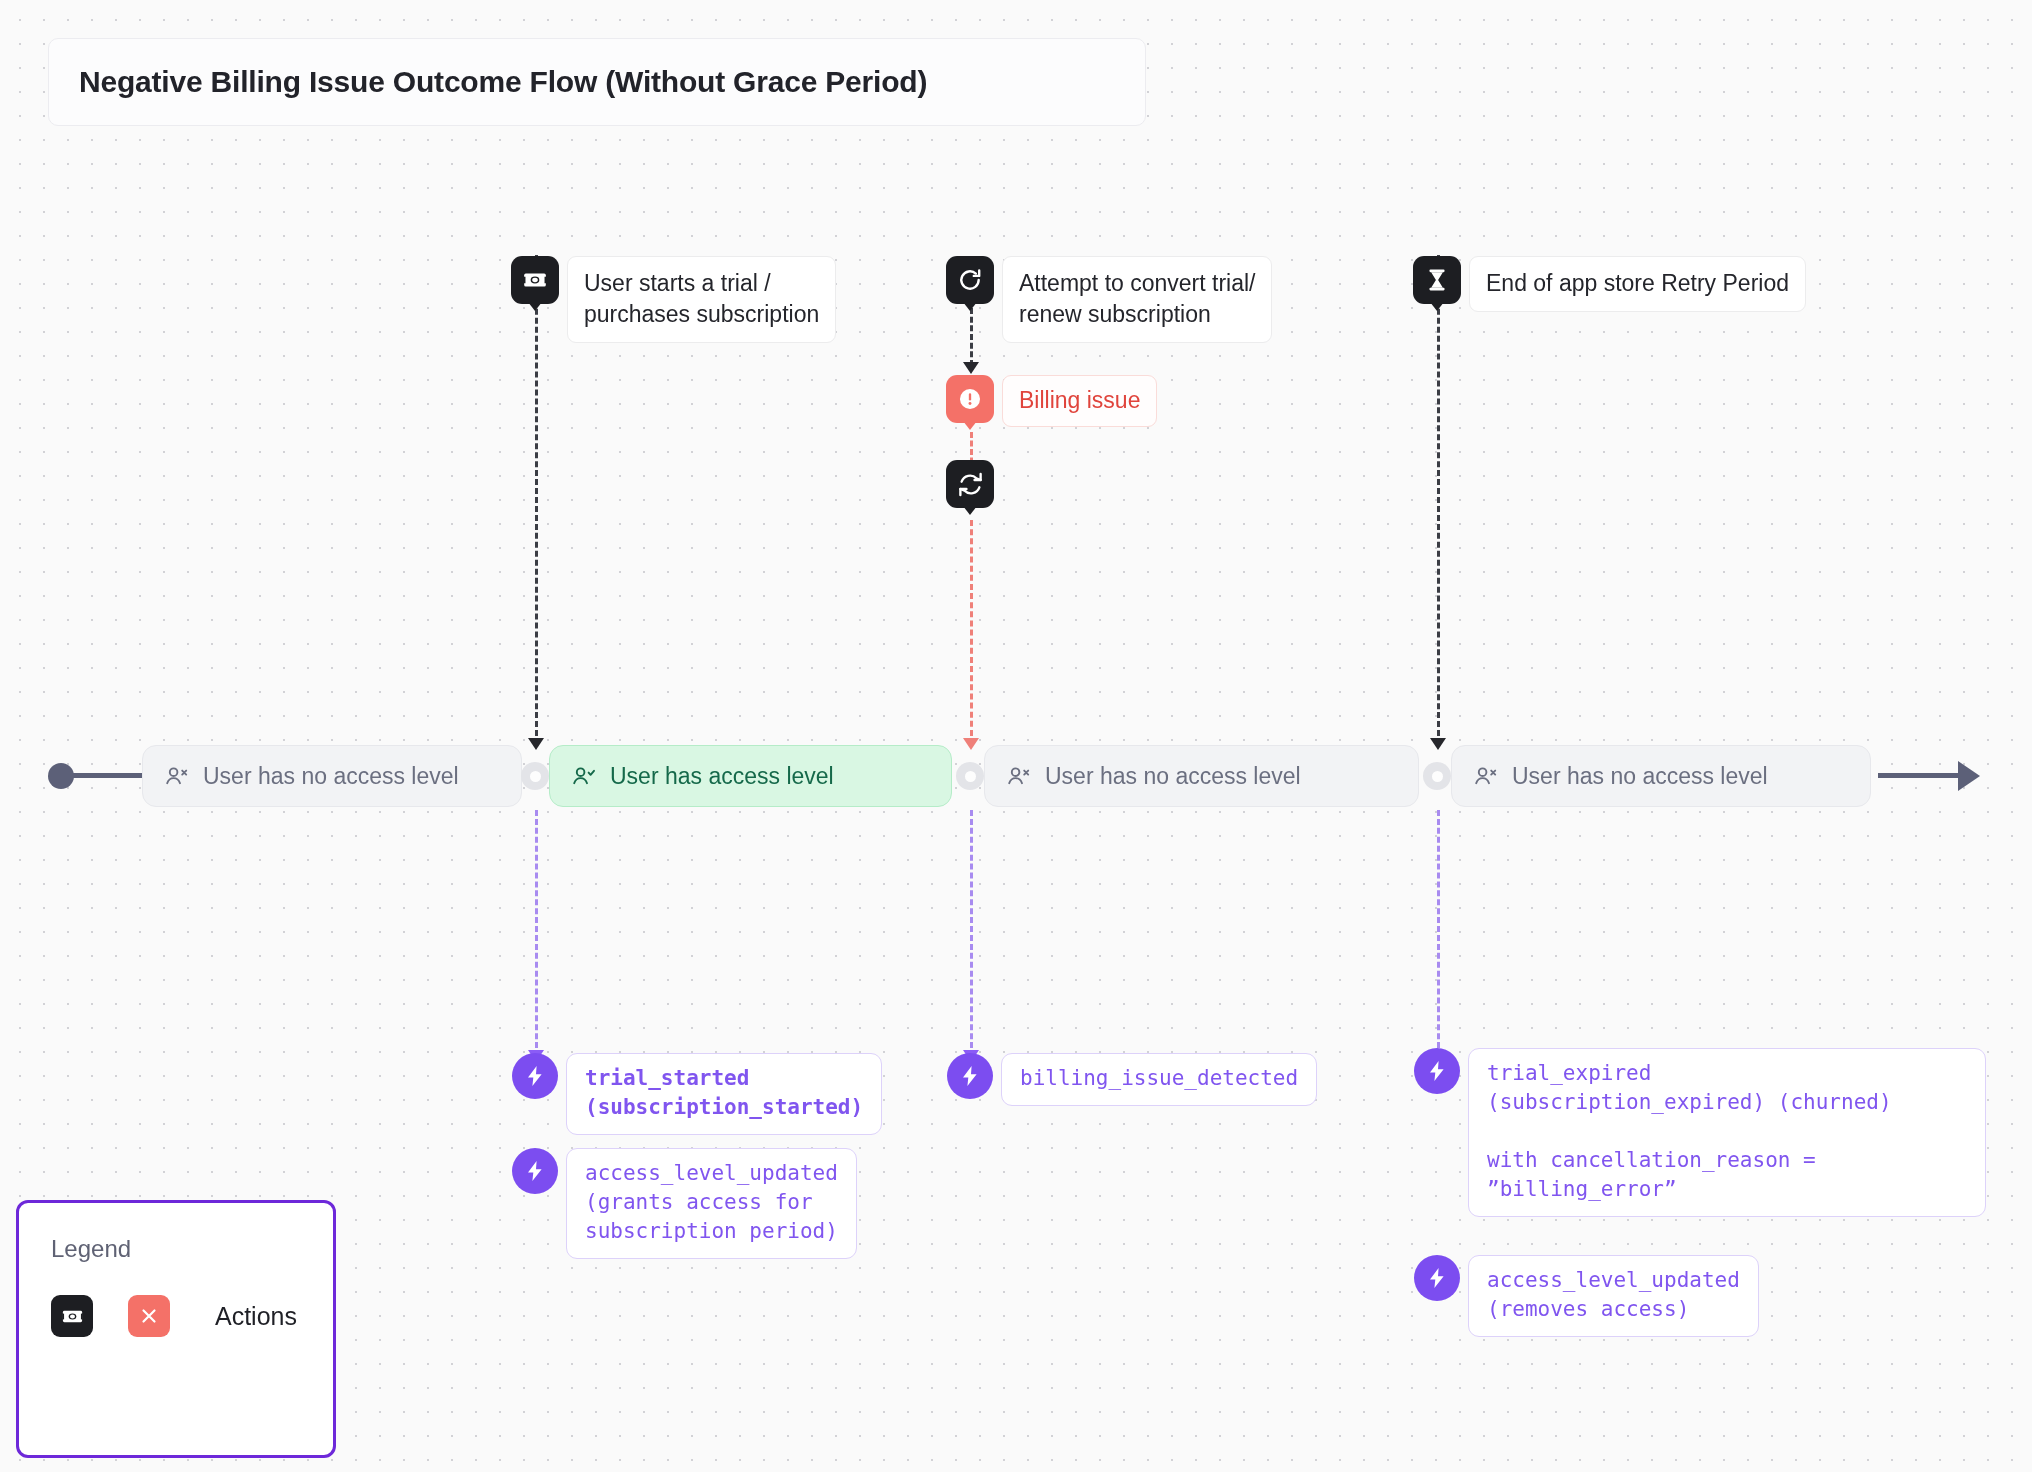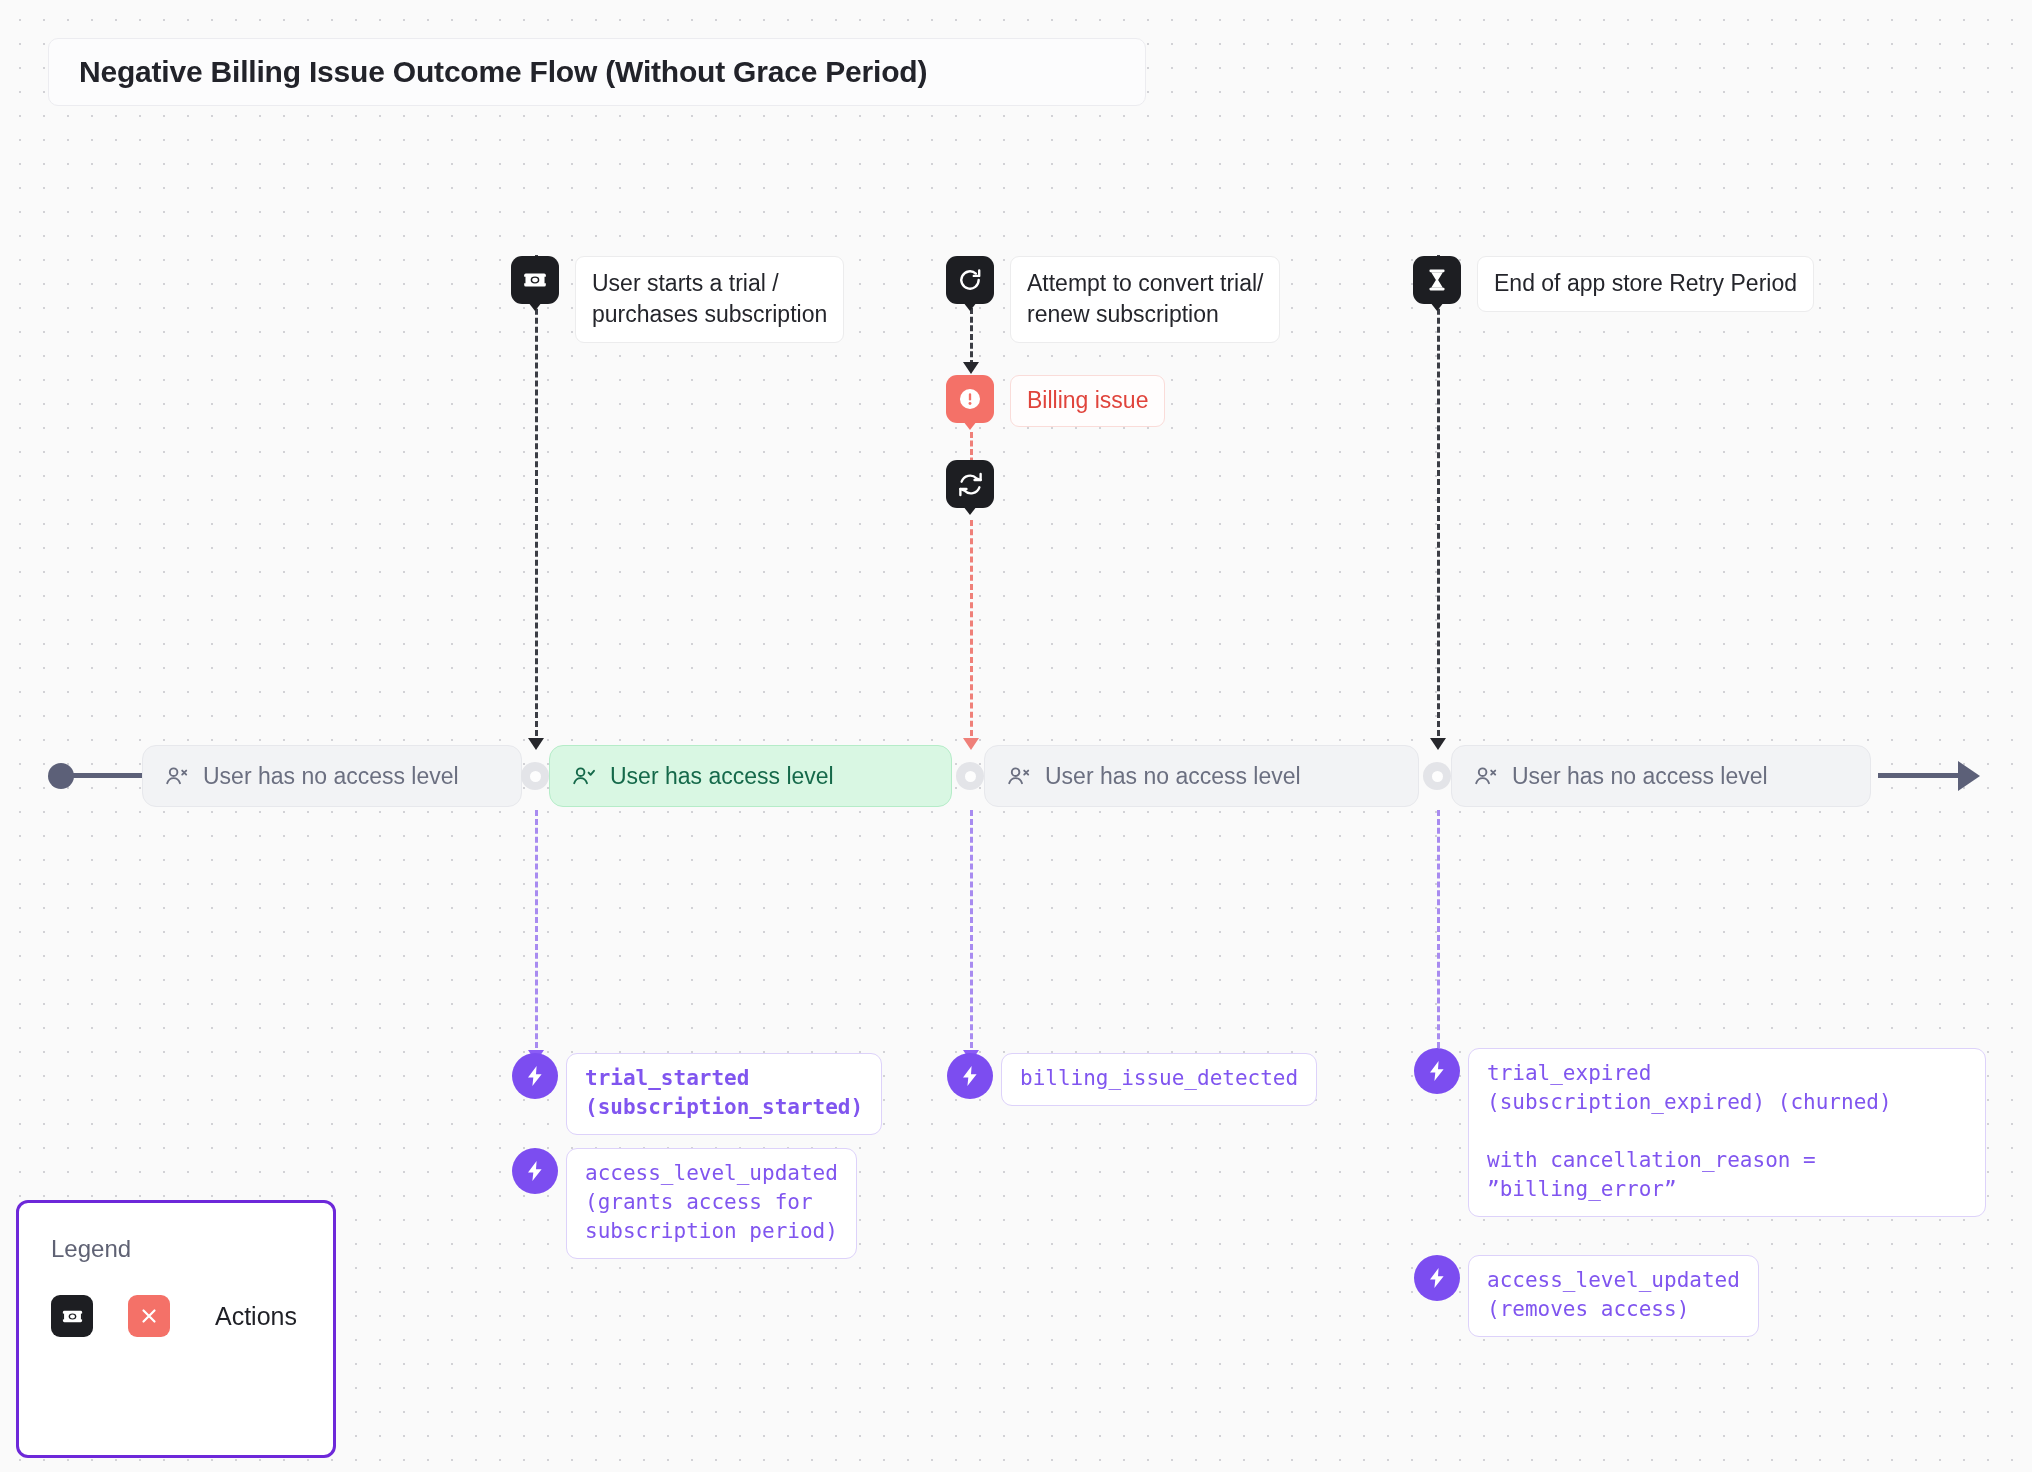--- a/index.html
+++ b/index.html
@@ -21,21 +21,21 @@
     position: absolute;
     inset: 0;
   }
 
   
   .title-card {
     position: absolute;
     left: 48px;
     top: 38px;
     width: 1098px;
-    height: 68px;
+    height: 88px;
     background: #fcfcfd;
     border: 1px solid #ececf0;
     border-radius: 10px;
     display: flex;
     align-items: center;
     box-sizing: border-box;
     padding: 0 30px;
   }
   .title-card .title-text {
     font-size: 30px;
@@ -71,21 +71,21 @@
     bottom: -7px;
     width: 14px;
     height: 9px;
     clip-path: polygon(0 0, 100% 0, 50% 100%);
   }
   .badge.dark .badge-tail { background: #1d1e22; }
   .badge.danger .badge-tail { background: #f47168; }
   .badge svg { display: block; }
 
   .node-label {
-    margin-left: 16px;
+    margin-left: 8px;
     background: #ffffff;
     border: 1px solid #ececed;
     border-radius: 9px;
     padding: 11px 16px 12px 16px;
     font-size: 23px;
     line-height: 31px;
     color: #24252b;
     box-sizing: border-box;
     white-space: pre-line;
     position: relative;

